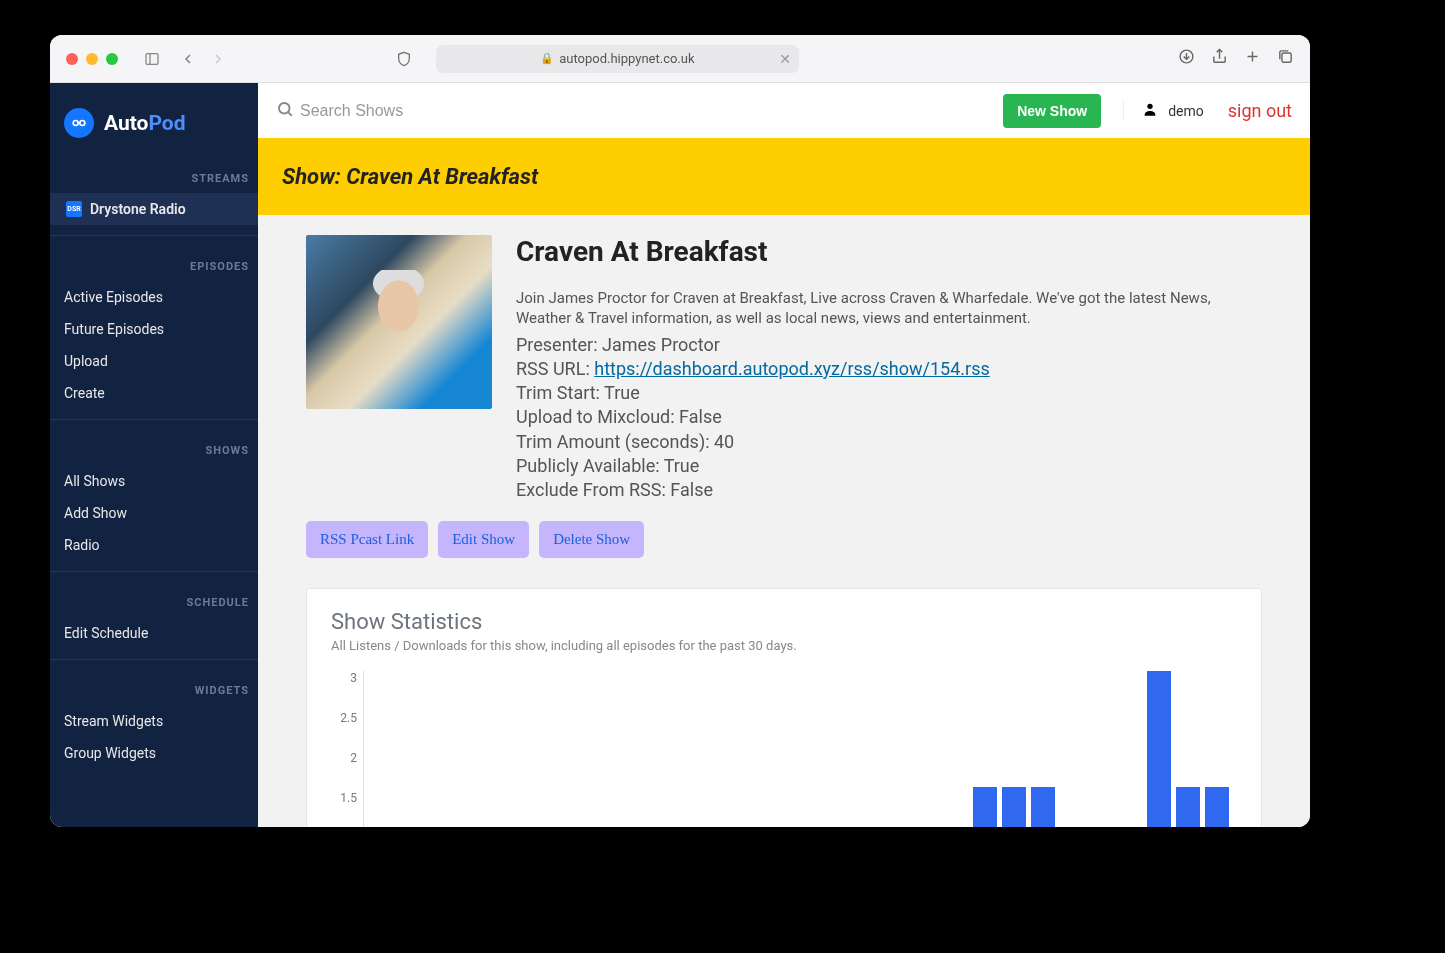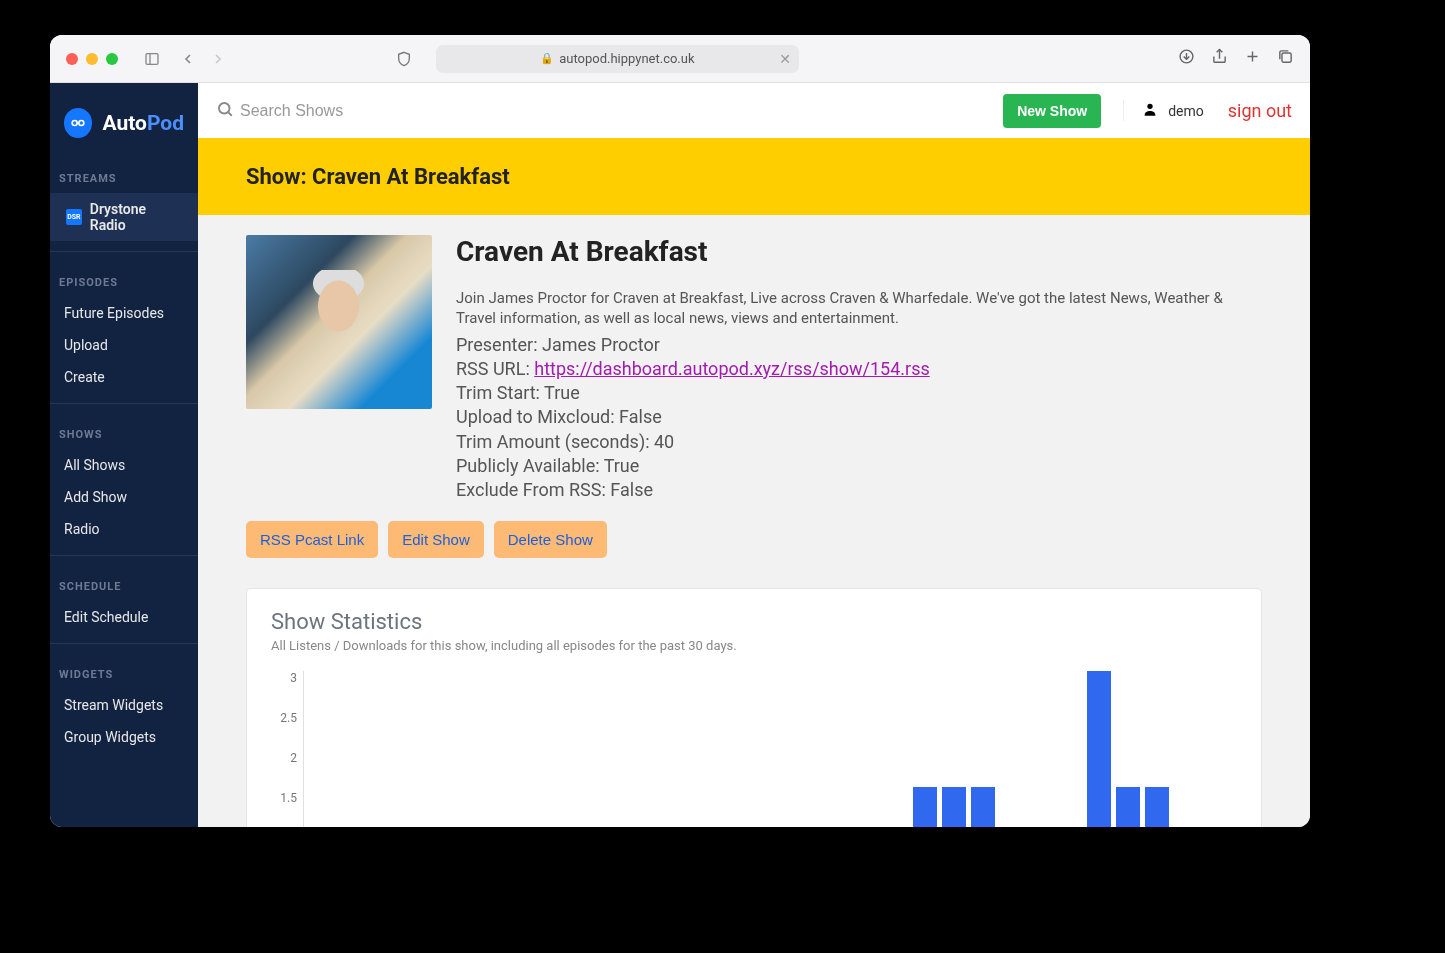--- a/index.html
+++ b/index.html
@@ -58,25 +58,26 @@
     .address-bar .clear { position: absolute; right: 8px; color: #999; font-size: 14px; }
     .tb-spacer { flex: 1; }
     .tb-right { display: flex; gap: 16px; align-items: center; color: #666; }
     .tb-right svg { width: 17px; height: 17px; }
     .shield { width: 16px; height: 16px; color: #777; }
     .privacy-icon { margin-left: 140px; margin-right: 10px;}
 
     .app-body { flex: 1; display: flex; overflow: hidden; }
 
     .sidebar {
-      width: 148px;
+      width: 208px;
       background: #122241;
       color: #fff;
       overflow-y: auto;
       flex-shrink: 0;
+      text-align: right;
     }
     .logo {
       display: flex;
       align-items: center;
       gap: 10px;
       padding: 25px 14px 20px;
       font-size: 21px;
       font-weight: 700;
     }
     .logo-icon {
@@ -147,24 +148,25 @@
       font-weight: 600;
       cursor: pointer;
     }
     .user-area { display: flex; align-items: center; gap: 10px; padding-left: 18px; border-left: 1px solid #eee; margin-left: 10px;}
     .user-icon { font-size: 16px; color: #000;}
     .user-name { font-size: 14px; color: #333; }
     .signout { color: #d33; font-size: 18px; margin-left: 14px; cursor: pointer; }
 
     .page-header {
       background: #ffce00;
-      padding: 26px 48px;
+      padding: 26px 24px;
       font-size: 22px;
       font-weight: 700;
       color: #222;
+      font-style: italic;
     }
     .content { padding: 20px 48px; }
 
     .show-row { display: flex; gap: 24px; margin-bottom: 18px; }
     .show-photo {
       width: 186px;
       height: 174px;
       background: linear-gradient(135deg, #4a7ba5 0%, #2d4860 30%, #d8c8a8 45%, #e8ddc5 60%, #1787d4 80%);
       border-radius: 2px;
       flex-shrink: 0;
@@ -177,31 +179,32 @@
       position: absolute;
       left: 55px; top: 35px;
       width: 75px; height: 90px;
       background: radial-gradient(ellipse 40px 50px at 50% 40%, #e8c7a8 0%, #e8c7a8 50%, transparent 52%),
                   radial-gradient(ellipse 50px 35px at 50% 15%, #ddd 0%, #ddd 50%, transparent 52%);
     }
     .show-info { flex: 1; }
     .show-title { font-size: 28px; font-weight: 700; color: #222; margin-bottom: 8px; }
     .show-desc { font-size: 15px; color: #555; line-height: 1.35; margin-bottom: 4px; margin-top: 20px; }
     .meta-line { font-size: 18px; color: #555; line-height: 1.35; }
-    .meta-link { color: #a21caf; }
+    .meta-link { color: #0369a1; }
 
     .btn-row { display: flex; gap: 10px; margin-top: 12px; }
     .light-btn {
-      background: #fdba74;
+      background: #c4b5fd;
       color: #1d5fdc;
       border: none;
       padding: 10px 14px;
       border-radius: 5px;
       font-size: 15px;
       cursor: pointer;
+      font-family: Liberation Serif, serif;
     }
 
     .stats-card {
       background: #fff;
       border: 1px solid #e5e5e5;
       border-radius: 4px;
       padding: 20px 24px;
       margin-top: 30px;
     }
     .stats-title { font-size: 22px; color: #6c757d; font-weight: 400; margin-bottom: 4px; }
@@ -329,20 +332,23 @@
       </div>
 
       <div class="side-section-title">STREAMS</div>
       <div class="side-item active">
         <span class="dsr">DSR</span>
         <span>Drystone Radio</span>
       </div>
       <div class="side-divider"></div>
 
       <div class="side-section-title">EPISODES</div>
+      <div class="side-item">
+          <span>Active Episodes</span>
+        </div>
       <div class="side-item">
           <span>Future Episodes</span>
         </div>
       <div class="side-item">
           <span>Upload</span>
         </div>
       <div class="side-item">
           <span>Create</span>
         </div>
       <div class="side-divider"></div>

